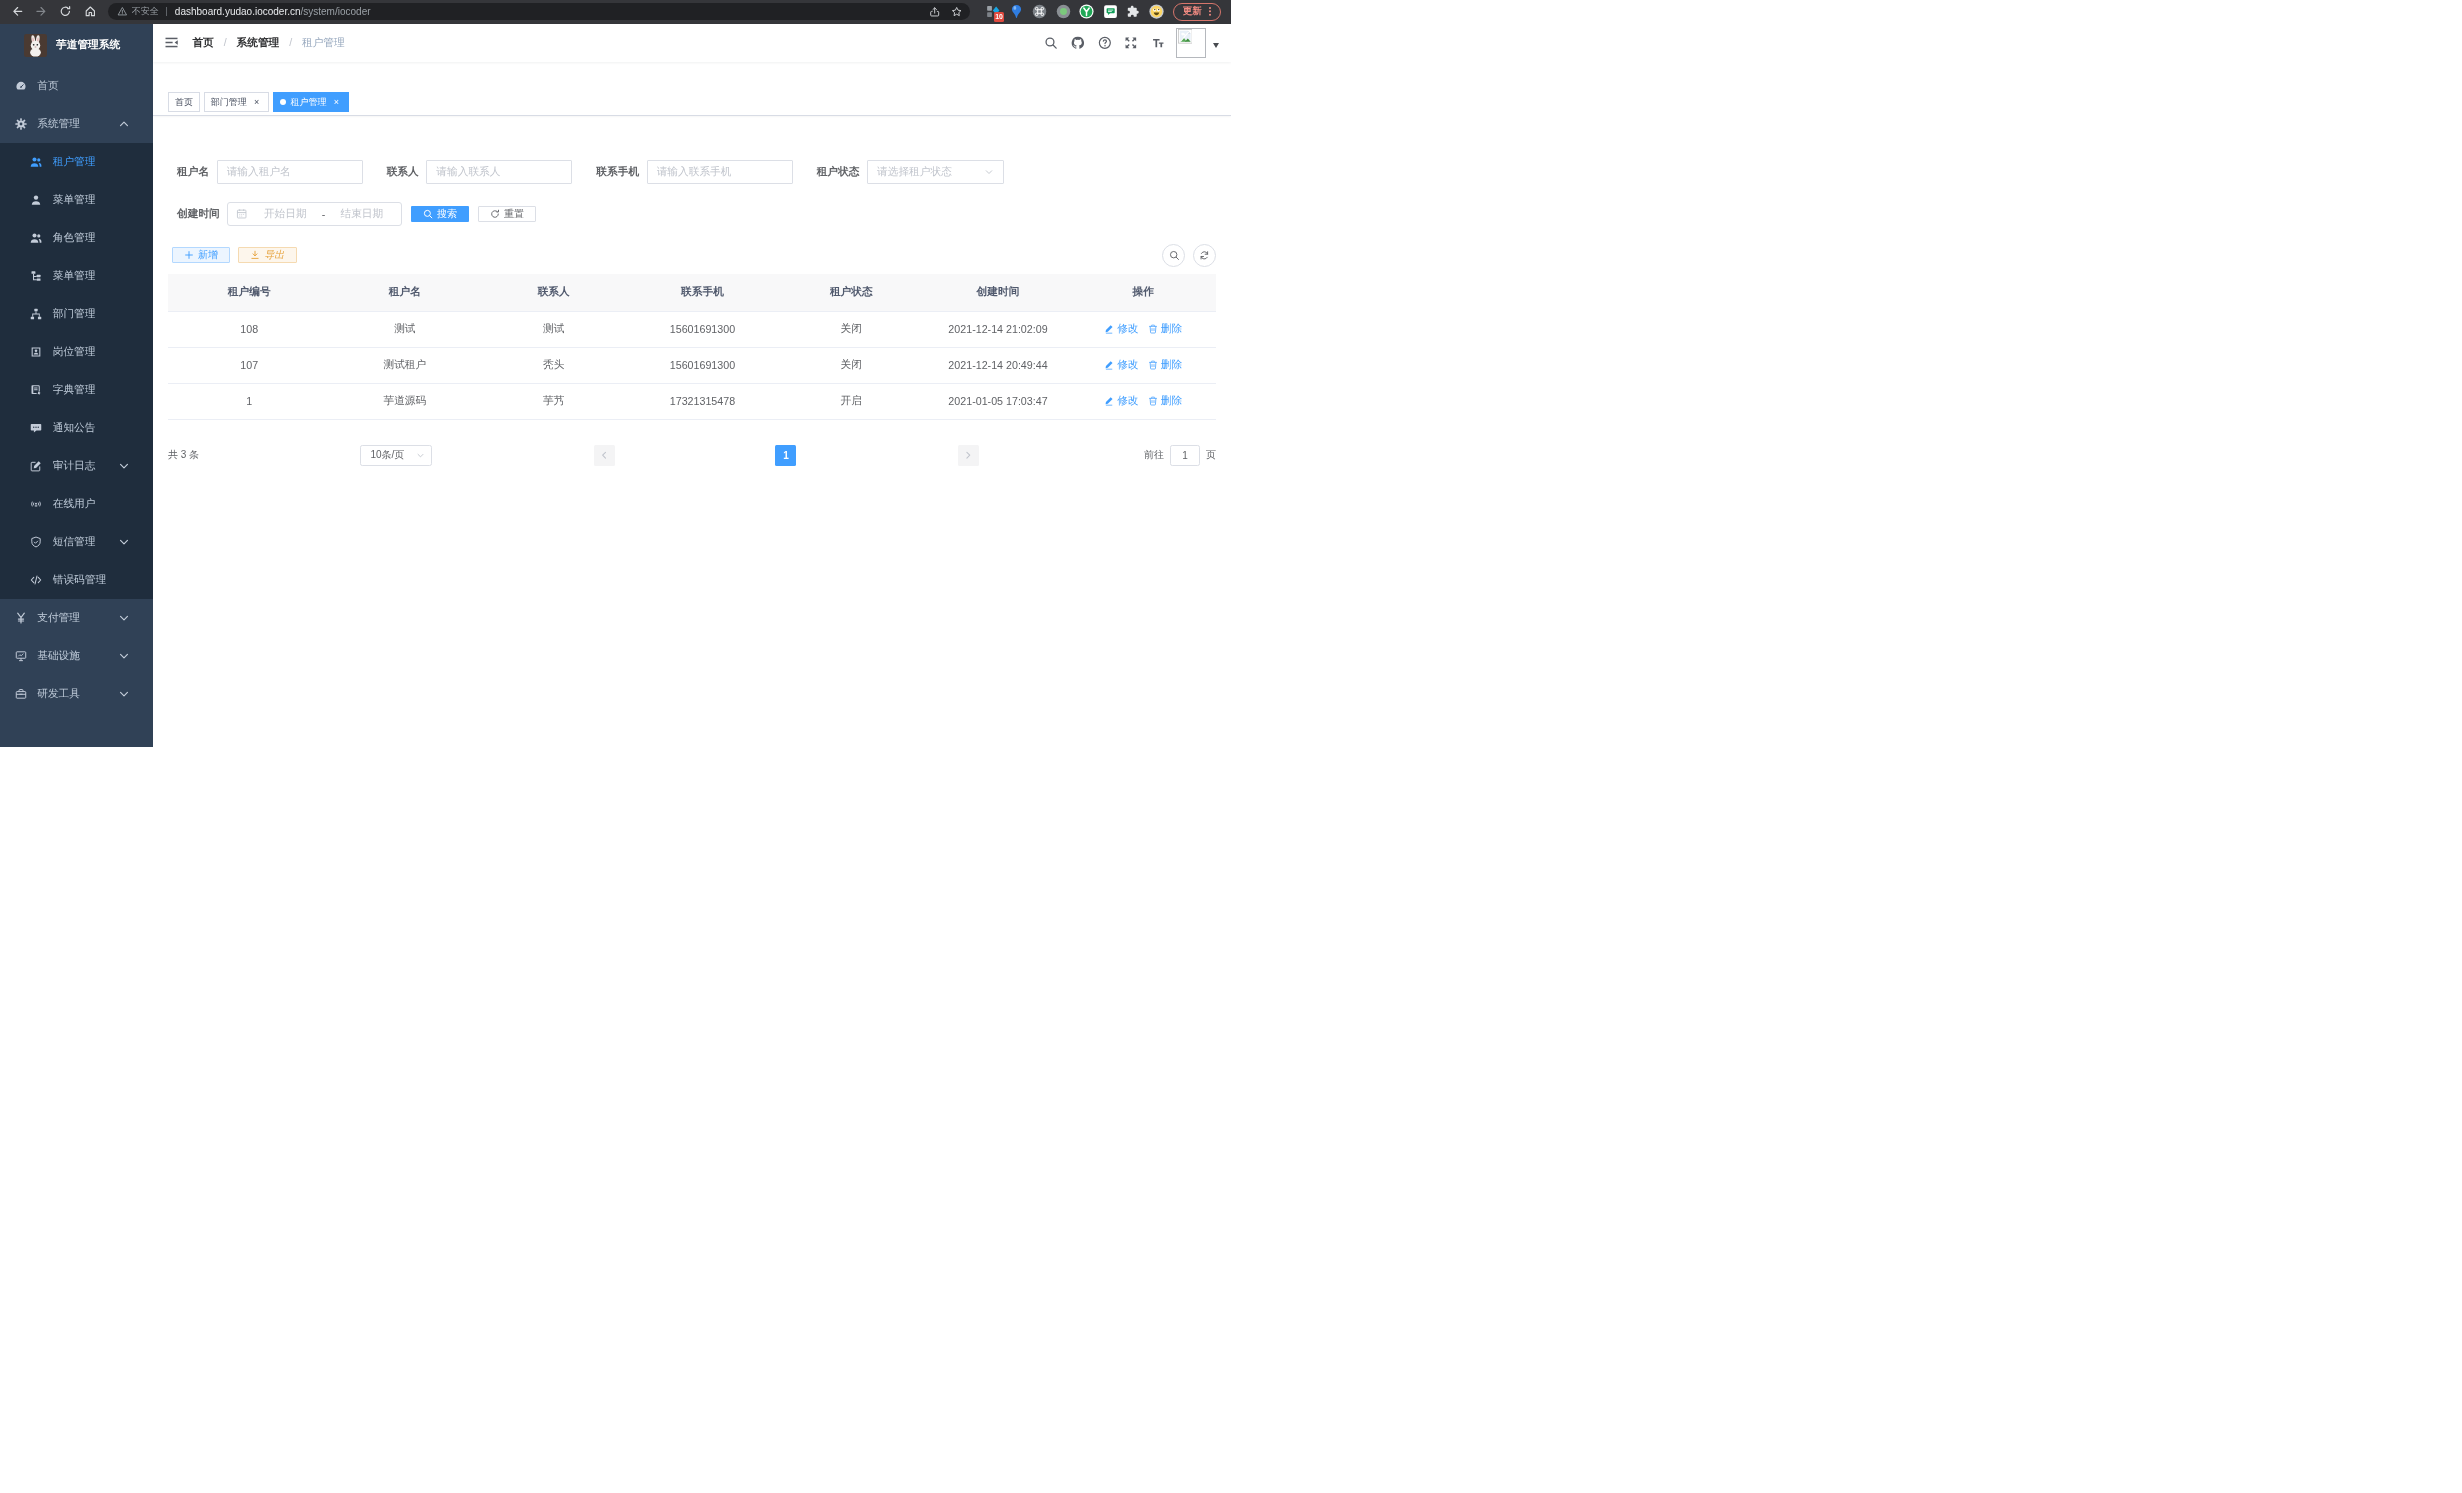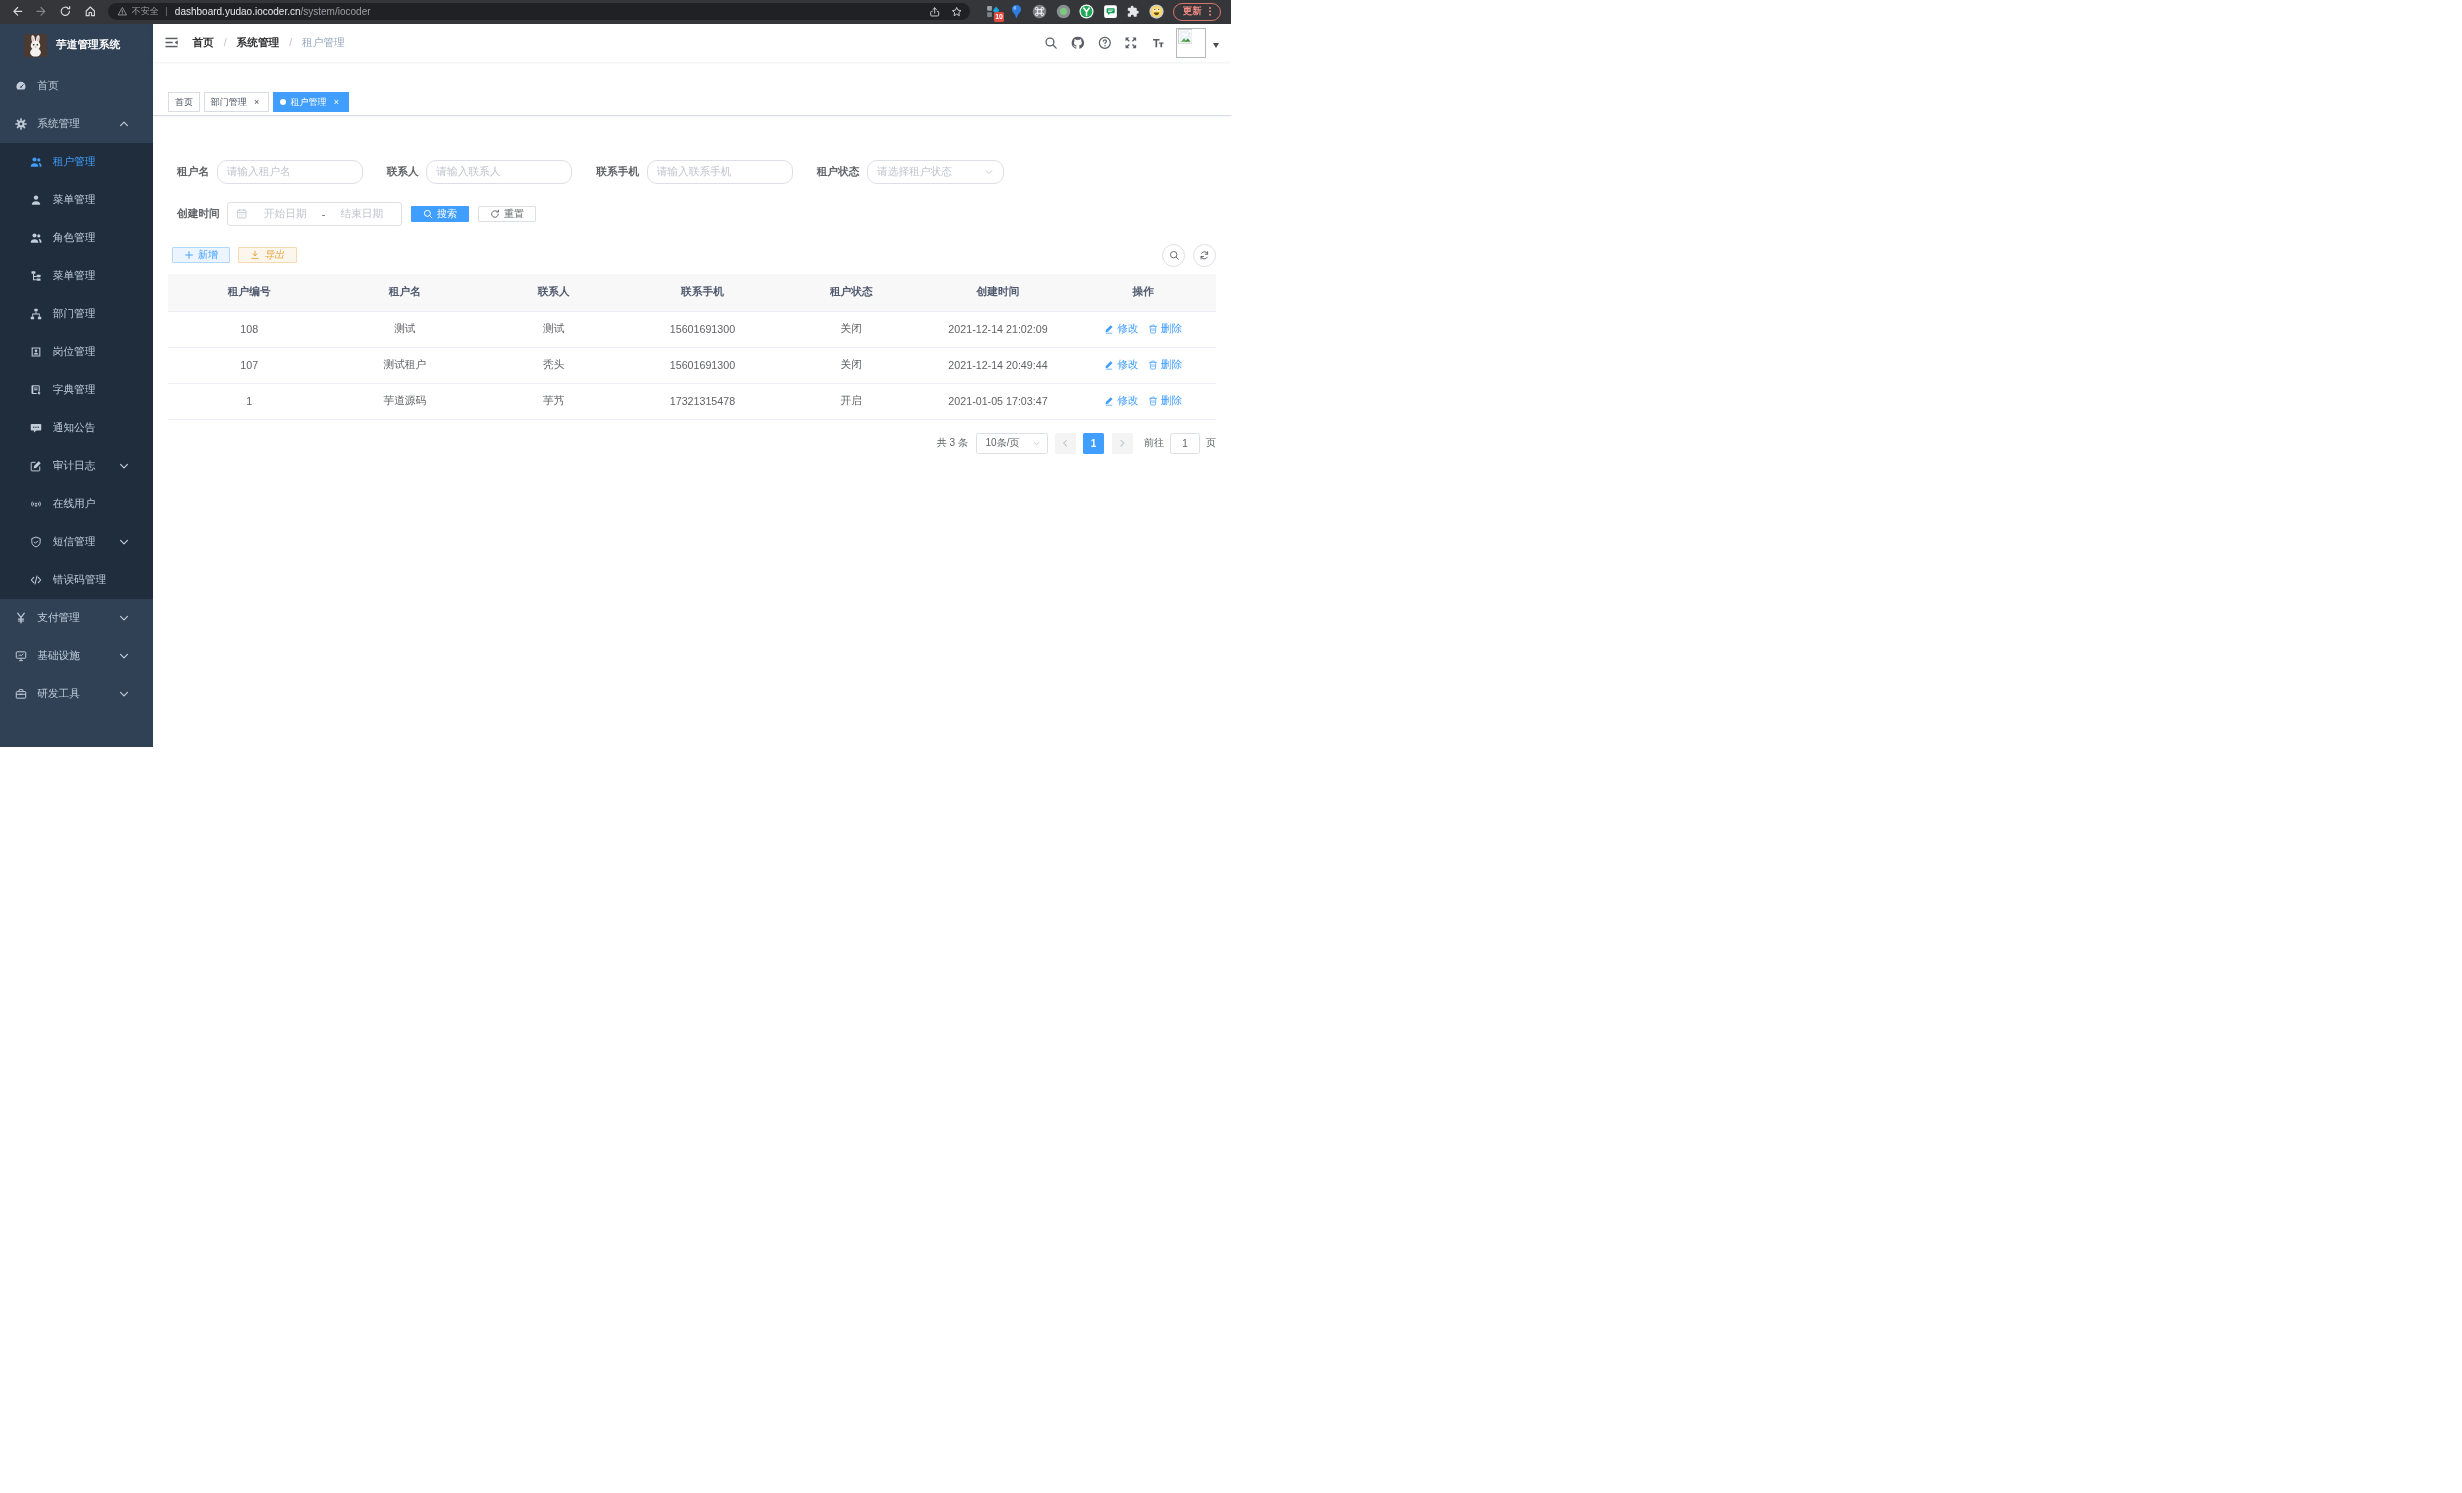--- a/index.html
+++ b/index.html
@@ -63,21 +63,21 @@
   .tag .dot { width:6px; height:6px; border-radius:50%; background:#fff; margin-right:4.6px; display:none; }
   .tag .close { font-size:9px; margin-left:4.6px; width:10.7px; text-align:center; color:inherit; }
   .tag.active { background:var(--primary,#409eff); border-color:var(--primary,#409eff); color:#fff; }
   .tag.active .dot { display:inline-block; }
 
   
   .content { flex:1; padding:16px 15px 0 15px; background:#fff; overflow:hidden; }
   .f-row { display:flex; align-items:center; margin:0 0 18px 9px; }
   .f-group { display:flex; align-items:center; margin-right:24px; }
   .f-label { font-weight:700; color:#606266; margin-right:7.6px; white-space:nowrap; font-size:10.7px; }
-  .el-input { width:146px; height:24px; border:0.8px solid #dcdfe6; border-radius:10px; background:#fff; display:flex; align-items:center; padding:0 9px; font-size:10.7px; color:#c0c4cc; cursor:text; }
+  .el-input { width:146px; height:24px; border:0.8px solid #dcdfe6; border-radius:1px; background:#fff; display:flex; align-items:center; padding:0 9px; font-size:10.7px; color:#c0c4cc; cursor:text; }
   .el-input .ph { overflow:hidden; white-space:nowrap; }
   .el-select { width:137px; cursor:pointer; }
   .el-select .caret { margin-left:auto; width:10px; height:10px; color:#c0c4cc; }
   .date-input { width:175px; height:24px; border:0.8px solid #dcdfe6; border-radius:3px; display:flex; align-items:center; padding:0 7.6px; font-size:10.7px; color:#c0c4cc; cursor:pointer; }
   .date-input .cal { width:11.4px; height:11.4px; color:#c0c4cc; margin-right:6px; }
   .date-input .d-ph { flex:1; text-align:center; }
   .date-input .d-sep { color:#606266; padding:0 4.6px; }
 
   .btn { height:16px; border-radius:1px; border:0.8px solid transparent; font-size:10px; display:inline-flex; align-items:center; justify-content:center; gap:3.8px; padding:0 11.4px; cursor:pointer; white-space:nowrap; font-family:inherit;text-align:center; }
   .btn .icon { width:10px; height:10px; }
@@ -90,21 +90,21 @@
   .toolbar-row .sp { flex:1; }
   .circle-btn { width:23px; height:23px; border-radius:50%; border:0.8px solid #dcdfe6; background:#fff; display:flex; align-items:center; justify-content:center; color:#606266; margin-left:7.6px; cursor:pointer; }
   .circle-btn .icon { width:10.7px; height:10.7px; }
 
   table.el-table { width:100%; border-collapse:collapse; table-layout:fixed; font-size:10.7px; color:#606266; }
   .el-table th { background:#f8f8f9; color:#515a6e; font-weight:700; height:37px; text-align:center; border-bottom:0.8px solid #ebeef5; font-size:10.7px; }
   .el-table td { height:36px; text-align:center; border-bottom:0.8px solid #ebeef5; }
   .op-link { color:var(--primary,#409eff); display:inline-flex; align-items:center; gap:3px; margin:0 4.6px; cursor:pointer; }
   .op-link .icon { width:10px; height:10px; }
 
-  .pagination { display:flex; align-items:center; justify-content:flex-end; margin-top:13px; font-size:10px; color:#606266; }
+  .pagination { display:flex; align-items:center; justify-content:space-between; margin-top:25px; font-size:10px; color:#606266; }
   .pg-total { margin-right:7.6px; }
   .pg-select { width:72px; height:21px; border:0.8px solid #dcdfe6; border-radius:2.3px; display:flex; align-items:center; padding:0 6px 0 9px; cursor:pointer; color:#606266; }
   .pg-select .caret { margin-left:auto; width:9px; height:9px; color:#c0c4cc; }
   .pg-btn { width:21px; height:21px; border-radius:1.5px; background:#f4f4f5; color:#c0c4cc; display:flex; align-items:center; justify-content:center; margin-left:7.6px; cursor:pointer; }
   .pg-btn .icon { width:8.4px; height:8.4px; }
   .pg-page { width:21px; height:21px; border-radius:1.5px; margin-left:6.9px; background:var(--primary,#409eff); color:#fff; font-weight:700; display:flex; align-items:center; justify-content:center; cursor:pointer; }
   .pg-goto { margin-left:11.4px; display:flex; align-items:center; }
   .pg-input { width:30px; height:21px; border:0.8px solid #dcdfe6; border-radius:2.3px; margin:0 6px; display:flex; align-items:center; justify-content:center; color:#606266; cursor:text; }
 </style>
 </head>

